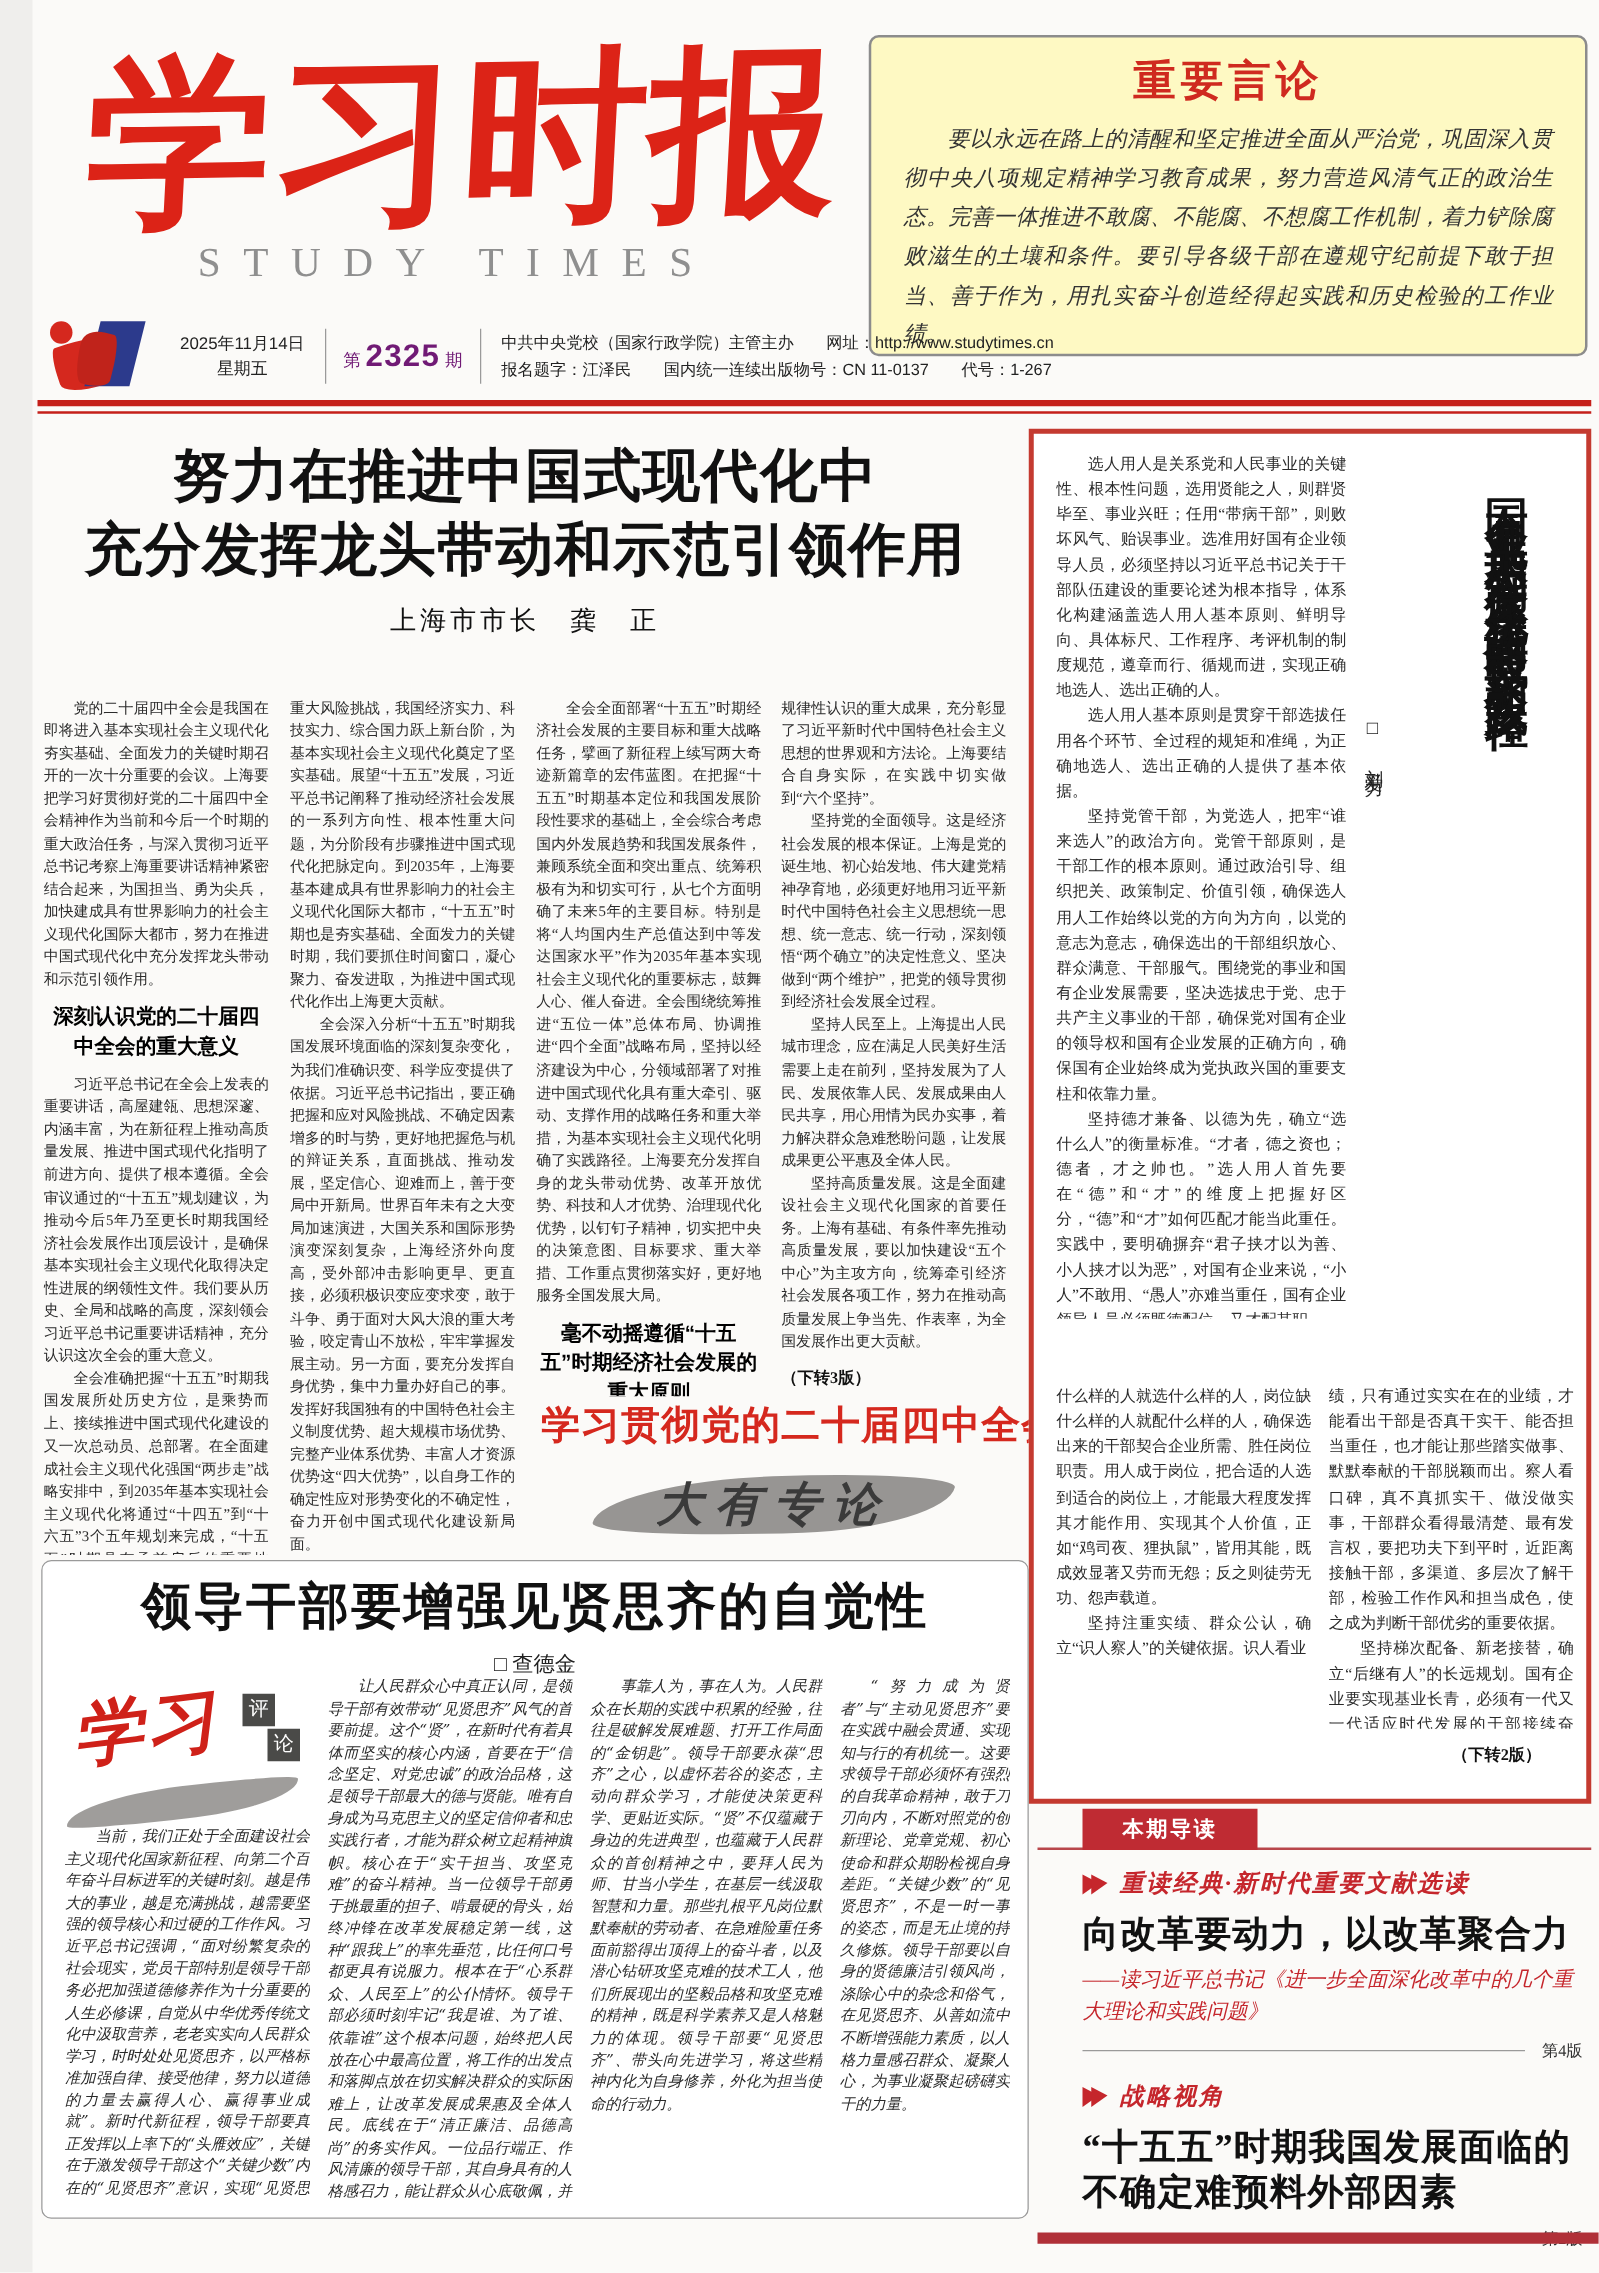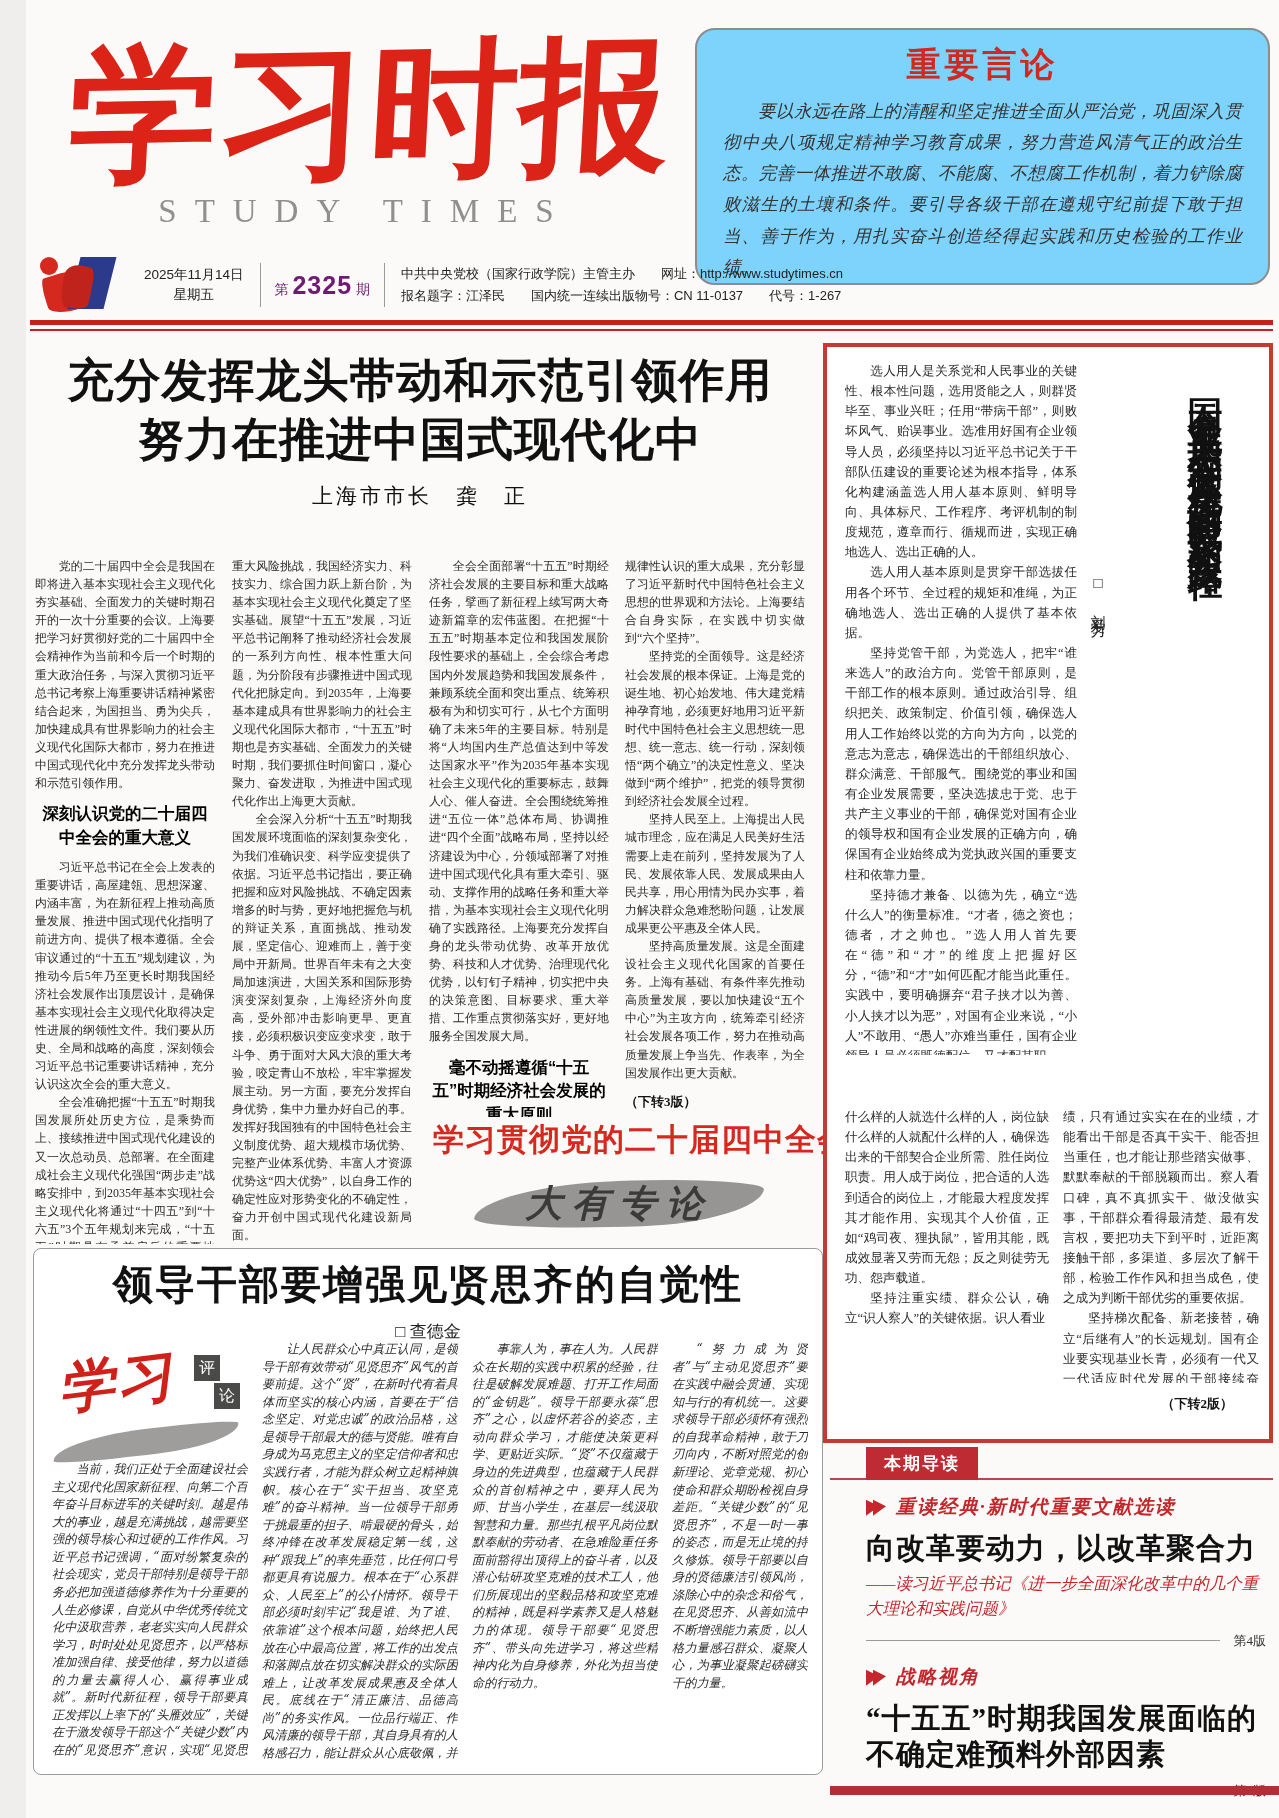--- a/index.html
+++ b/index.html
@@ -10,21 +10,21 @@
   
   .masthead{position:absolute;left:70px;top:28px;width:590px;height:250px;text-align:center;}
   .mast-title{font-size:148px;line-height:1.1;font-weight:bold;color:#dc2317;
               font-family:"DejaVu Serif",serif;transform:skewX(-4deg) rotate(-1deg);
               letter-spacing:2px;white-space:nowrap;}
   .mast-sub{margin-top:2px;font-size:33px;letter-spacing:18px;color:#8f8f8f;
             font-family:"Liberation Serif",serif;}
 
   
   .quote-box{position:absolute;left:695px;top:28px;width:575px;height:257px;
-             border:2px solid #8c8c8c;border-radius:20px;background:#7dd3fc;box-sizing:border-box;
+             border:2px solid #8c8c8c;border-radius:8px;background:#fef9c3;box-sizing:border-box;
              padding:10px 26px 8px 26px;}
   .quote-title{text-align:center;color:#cf2a1f;font-size:34px;font-weight:bold;
                font-family:"Liberation Sans",sans-serif;letter-spacing:4px;margin:2px 0 8px 0;}
   .quote-body{font-size:17.5px;line-height:1.78;text-align:justify;color:#333;
               font-style:italic;}
   .quote-body::first-letter{margin-left:0;}
   .quote-indent{text-indent:2em;}
 
   
   .dateline{position:absolute;left:38px;top:252px;width:1230px;height:66px;
@@ -108,21 +108,21 @@
   .xp-stamp{position:absolute;width:26px;height:26px;background:#4a4a48;color:#fff;
             font-size:16px;line-height:26px;text-align:center;font-family:"Liberation Sans",sans-serif;}
   .stamp1{right:28px;top:6px;}
   .stamp2{right:8px;top:34px;}
 
   
   .digest{position:absolute;left:830px;top:1446px;width:443px;height:330px;
           font-family:"Liberation Serif",serif;}
   .dg-head{position:relative;border-bottom:2px solid #b8464b;height:32px;}
   .dg-label{position:absolute;left:36px;bottom:-2px;background:#bf2b33;color:#fff;
-            font-size:17px;font-weight:bold;padding:5px 18px;letter-spacing:2px;
+            font-size:17px;font-weight:bold;padding:5px 32px;letter-spacing:2px;
             font-family:"Liberation Sans",sans-serif;}
   .dg-item{margin:14px 0 0 36px;}
   .dg-tagrow{display:flex;align-items:center;}
   .chev{width:0;height:0;border-left:13px solid #c5262c;border-top:8px solid transparent;
         border-bottom:8px solid transparent;transform:skewY(-6deg);}
   .chev+.chev{margin-left:-6px;}
   .dg-tag{margin-left:10px;color:#c5262c;font-size:19px;font-style:italic;font-weight:bold;
           letter-spacing:2px;}
   .dg-title{margin-top:10px;font-size:29px;font-weight:bold;color:#111;line-height:1.25;
             letter-spacing:1px;}
@@ -170,22 +170,22 @@
   <div class="pub-block">
     <div>中共中央党校（国家行政学院）主管主办　　网址：http://www.studytimes.cn</div>
     <div>报名题字：江泽民　　国内统一连续出版物号：CN 11-0137　　代号：1-267</div>
   </div>
 </div>
 
 <div class="red-rule1"></div>
 <div class="red-rule2"></div>
 
 <div class="main-article">
+  <h1 class="ma-h1">努力在推进中国式现代化中</h1>
   <h1 class="ma-h1">充分发挥龙头带动和示范引领作用</h1>
-  <h1 class="ma-h1">努力在推进中国式现代化中</h1>
   <div class="ma-byline">上海市市长　龚　正</div>
   <div class="ma-cols">
     <div class="ma-col" style="left:0;">
         <p>党的二十届四中全会是我国在即将进入基本实现社会主义现代化夯实基础、全面发力的关键时期召开的一次十分重要的会议。上海要把学习好贯彻好党的二十届四中全会精神作为当前和今后一个时期的重大政治任务，与深入贯彻习近平总书记考察上海重要讲话精神紧密结合起来，为国担当、勇为尖兵，加快建成具有世界影响力的社会主义现代化国际大都市，努力在推进中国式现代化中充分发挥龙头带动和示范引领作用。</p>
         <h3>深刻认识党的二十届四中全会的重大意义</h3>
         <p>习近平总书记在全会上发表的重要讲话，高屋建瓴、思想深邃、内涵丰富，为在新征程上推动高质量发展、推进中国式现代化指明了前进方向、提供了根本遵循。全会审议通过的“十五五”规划建议，为推动今后5年乃至更长时期我国经济社会发展作出顶层设计，是确保基本实现社会主义现代化取得决定性进展的纲领性文件。我们要从历史、全局和战略的高度，深刻领会习近平总书记重要讲话精神，充分认识这次全会的重大意义。</p>
         <p>全会准确把握“十五五”时期我国发展所处历史方位，是乘势而上、接续推进中国式现代化建设的又一次总动员、总部署。在全面建成社会主义现代化强国“两步走”战略安排中，到2035年基本实现社会主义现代化将通过“十四五”到“十六五”3个五年规划来完成，“十五五”时期具有承前启后的重要地位。回望“十四五”时期，以习近平同志为核心的党中央团结带领全党全国各族人民，有效应对世纪疫情严重冲击和一系列</p>
       </div>
     <div class="ma-col" style="left:197px;">
         <p class="cont">重大风险挑战，我国经济实力、科技实力、综合国力跃上新台阶，为基本实现社会主义现代化奠定了坚实基础。展望“十五五”发展，习近平总书记阐释了推动经济社会发展的一系列方向性、根本性重大问题，为分阶段有步骤推进中国式现代化把脉定向。到2035年，上海要基本建成具有世界影响力的社会主义现代化国际大都市，“十五五”时期也是夯实基础、全面发力的关键时期，我们要抓住时间窗口，凝心聚力、奋发进取，为推进中国式现代化作出上海更大贡献。</p>

